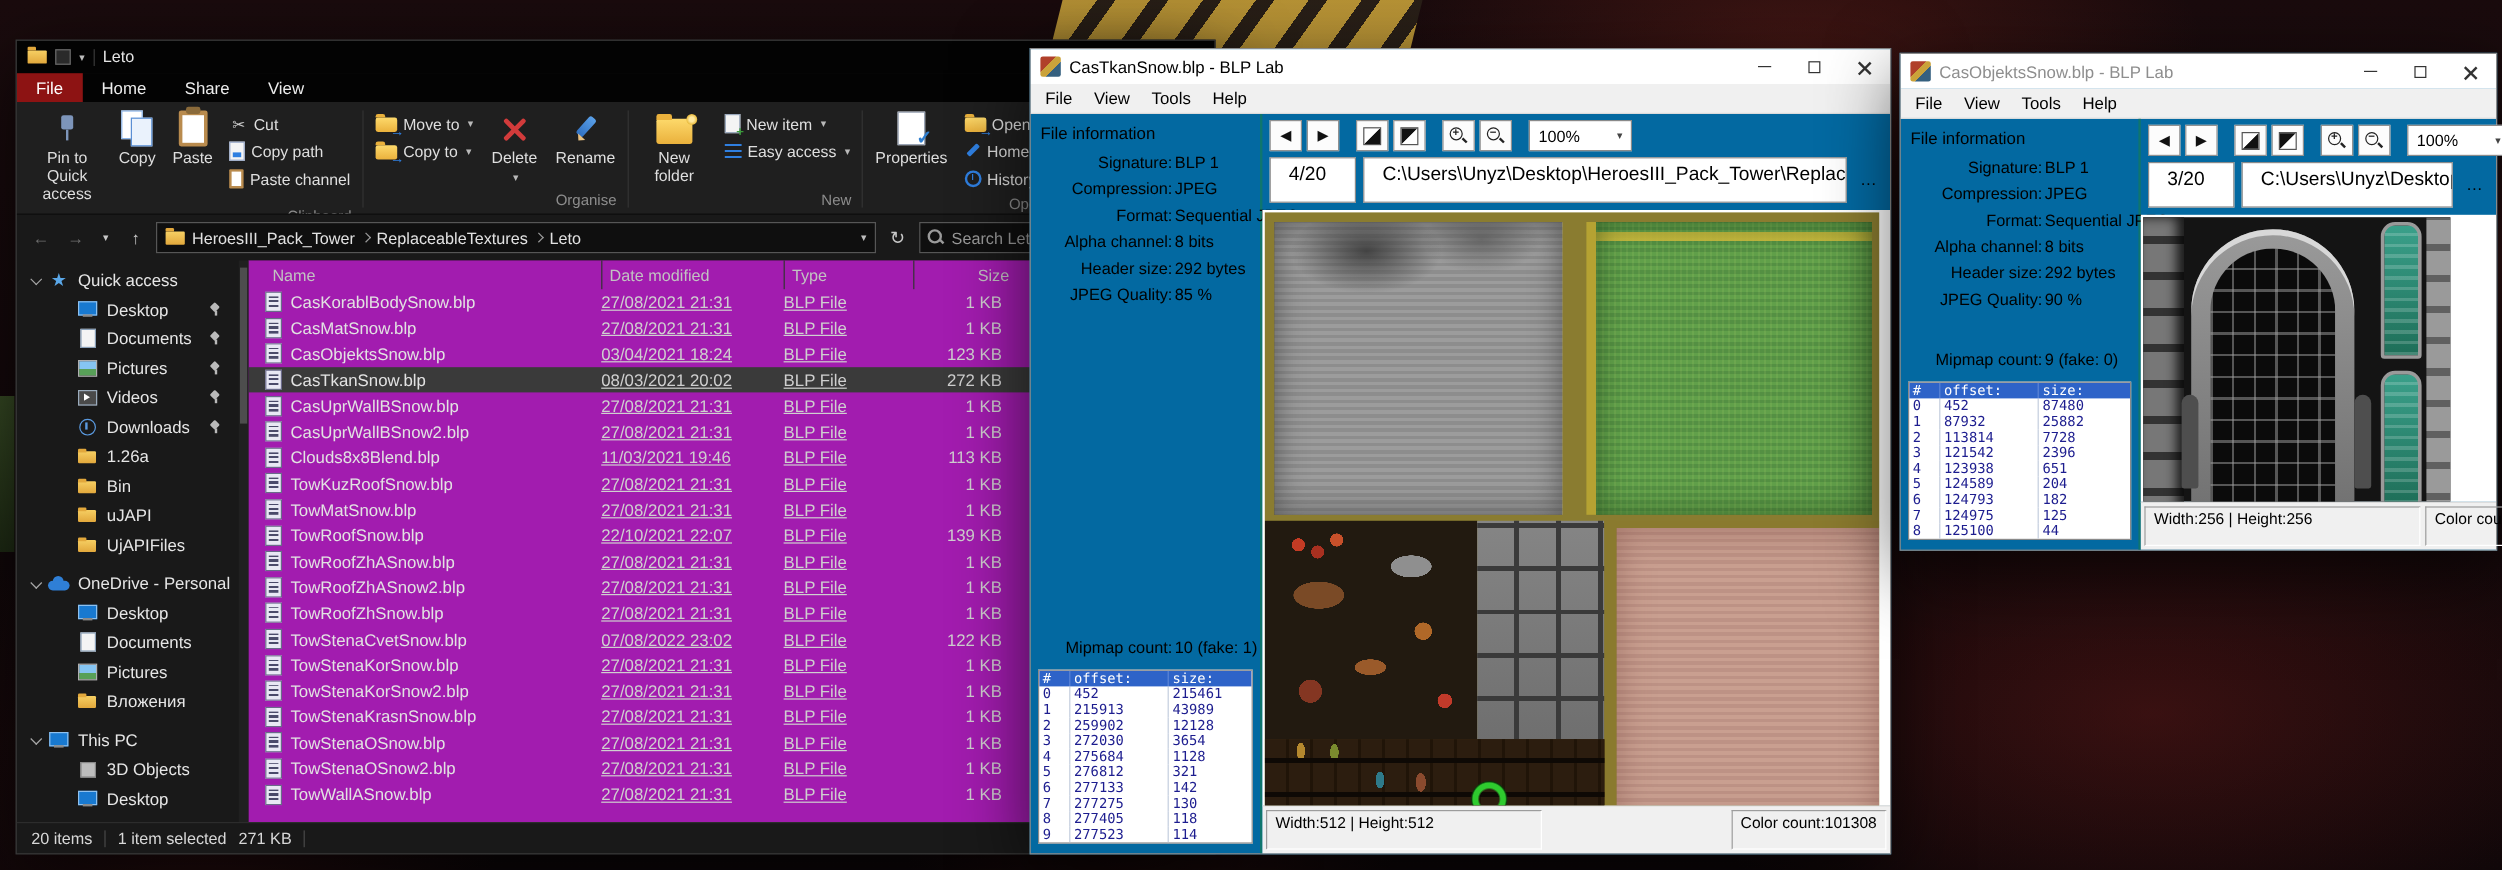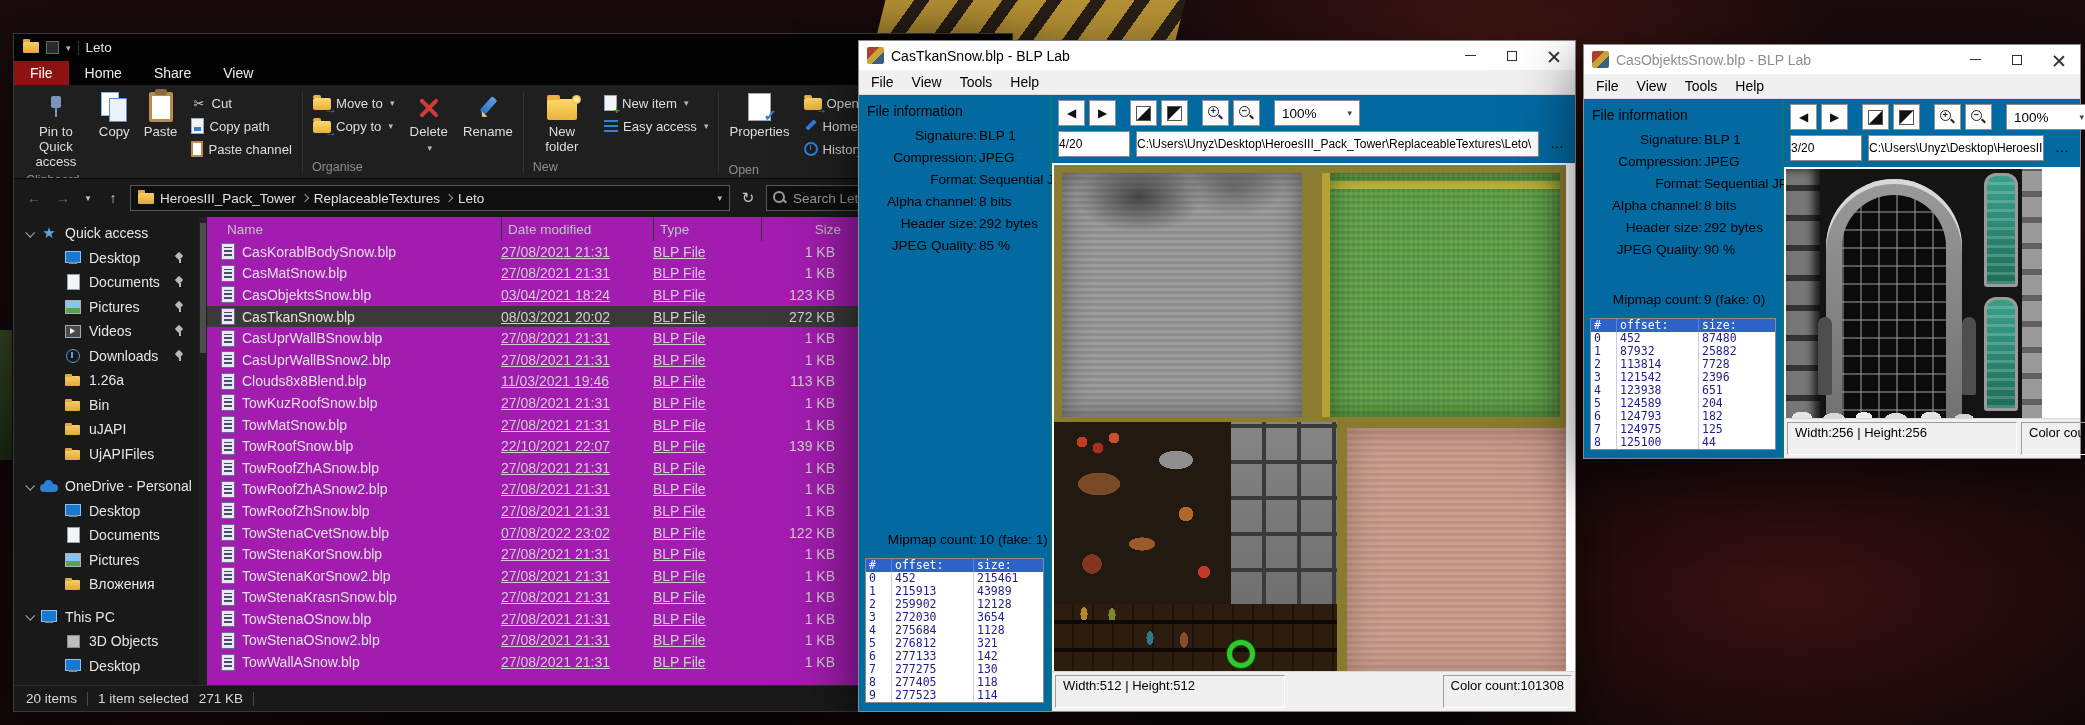--- a/index.html
+++ b/index.html
@@ -31,21 +31,21 @@
   .tb-sep { width:1px; height:14px; background:#3a3a3a; }
   .tcaret { font-size:9px; color:#bdbdbd; }
 
   .ex-tabrow { height:24px; background:#030303; display:flex; align-items:stretch; flex:none; }
   .ex-tab { display:flex; align-items:center; padding:0 16px; font-size:14px; color:#ededed; }
   .ex-tab.file { background:#8d1313; color:#fff; }
 
   .ex-ribbon { height:94px; background:#1f1f1f; border-bottom:1px solid #0a0a0a; display:flex; padding:2px 4px 0; overflow:hidden; flex:none; }
   .rgroup { display:flex; flex-direction:column; }
   .rgroup-body { flex:1; display:flex; align-items:stretch; gap:2px; padding:2px 3px; }
-  .rgroup-label { text-align:left; font-size:12.5px; color:#8d8d8d; padding:1px 8px 4px; }
+  .rgroup-label { text-align:right; font-size:12.5px; color:#8d8d8d; padding:1px 8px 4px; }
   .rdivider { width:1px; background:#333; margin:5px 1px; }
   .rbtn { color:#dedede; }
   .rbtn.large { display:flex; flex-direction:column; align-items:center; max-width:80px; padding:1px 6px; font-size:13.2px; text-align:center; line-height:1.12; gap:2px; }
   .ric { height:33px; display:flex; align-items:center; justify-content:center; position:relative; }
   .rcol { display:flex; flex-direction:column; gap:1px; padding-top:3px; }
   .rbtn.med { height:22px; display:flex; align-items:center; gap:5px; padding:0 6px; font-size:13.2px; white-space:nowrap; }
   .caret { font-size:9px; color:#b9b9b9; margin-left:2px; }
 
   
   .ic-pin { width:22px; height:28px; position:relative; }
@@ -193,21 +193,21 @@
   .gsp { width:6px; flex:none; }
   .mag { width:15px; height:15px; position:relative; }
   .mag::before { content:""; position:absolute; left:0; top:0; width:9px; height:9px; border:1.8px solid #222; border-radius:50%; }
   .mag::after { content:""; position:absolute; left:10px; top:10px; width:5px; height:2px; background:#222; transform:rotate(45deg); }
   .mag .sg { position:absolute; left:2.5px; top:-1px; font-size:9.5px; font-weight:bold; color:#222; }
   .mag.plus .sg::before { content:"+"; }
   .mag.minus .sg::before { content:"−"; }
   .zoombox { margin-left:10px; height:26px; min-width:86px; background:#fff; border:1px solid #8a8a8a; display:flex; align-items:center; padding:0 7px; font-size:13.5px; }
   .zoombox .zcaret { margin-left:auto; font-size:9px; color:#444; padding-left:10px; }
   .blp-nav { display:flex; gap:6px; padding:2px 6px 6px; align-items:center; flex:none; }
-  .field { height:26px; background:#fff; border:1px solid #8a8a8a; font-size:12px; padding:5px 0; white-space:nowrap; overflow:hidden; }
+  .field { height:38px; background:#fff; border:1px solid #8a8a8a; font-size:16px; padding:5px 15px; white-space:nowrap; overflow:hidden; }
   .f-page { width:72px; flex:none; }
   .f-path { flex:1; min-width:0; }
   .f-more { flex:none; width:24px; text-align:center; font-size:14px; padding:2px 0 0; height:22px; border:none; background:transparent; }
   .blp-canvas { flex:1; background:#fff; position:relative; overflow:hidden; padding:2px; min-height:0; }
   .blp-status { height:40px; display:flex; gap:4px; padding:3px; background:#f0f0f0; border-top:1px solid #d8d8d8; flex:none; }
   .scell { border:1px solid; border-color:#9c9c9c #fff #fff #9c9c9c; font-size:13px; padding:2px 7px; white-space:nowrap; }
   .scell.grow { min-width:230px; }
   .scell.right { margin-left:auto; }
 
   

